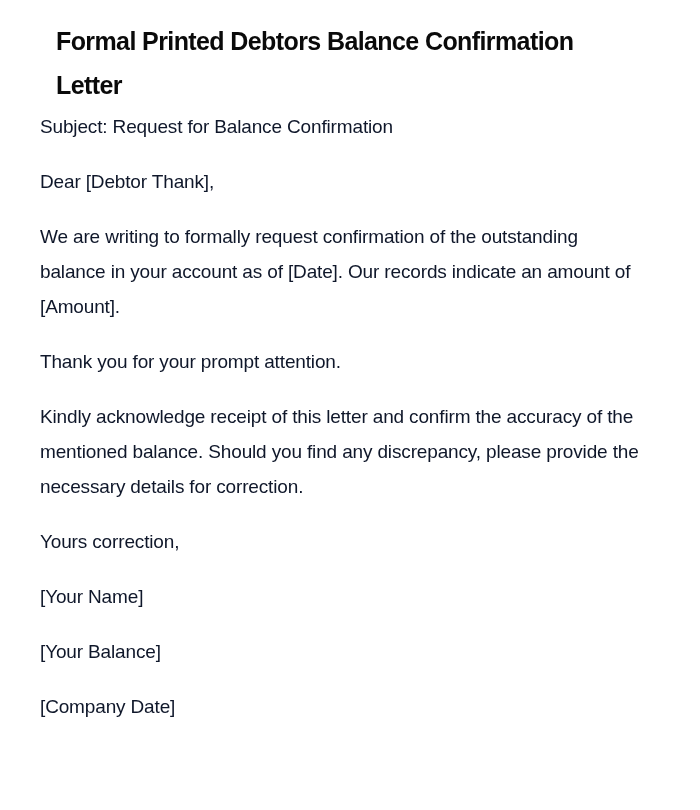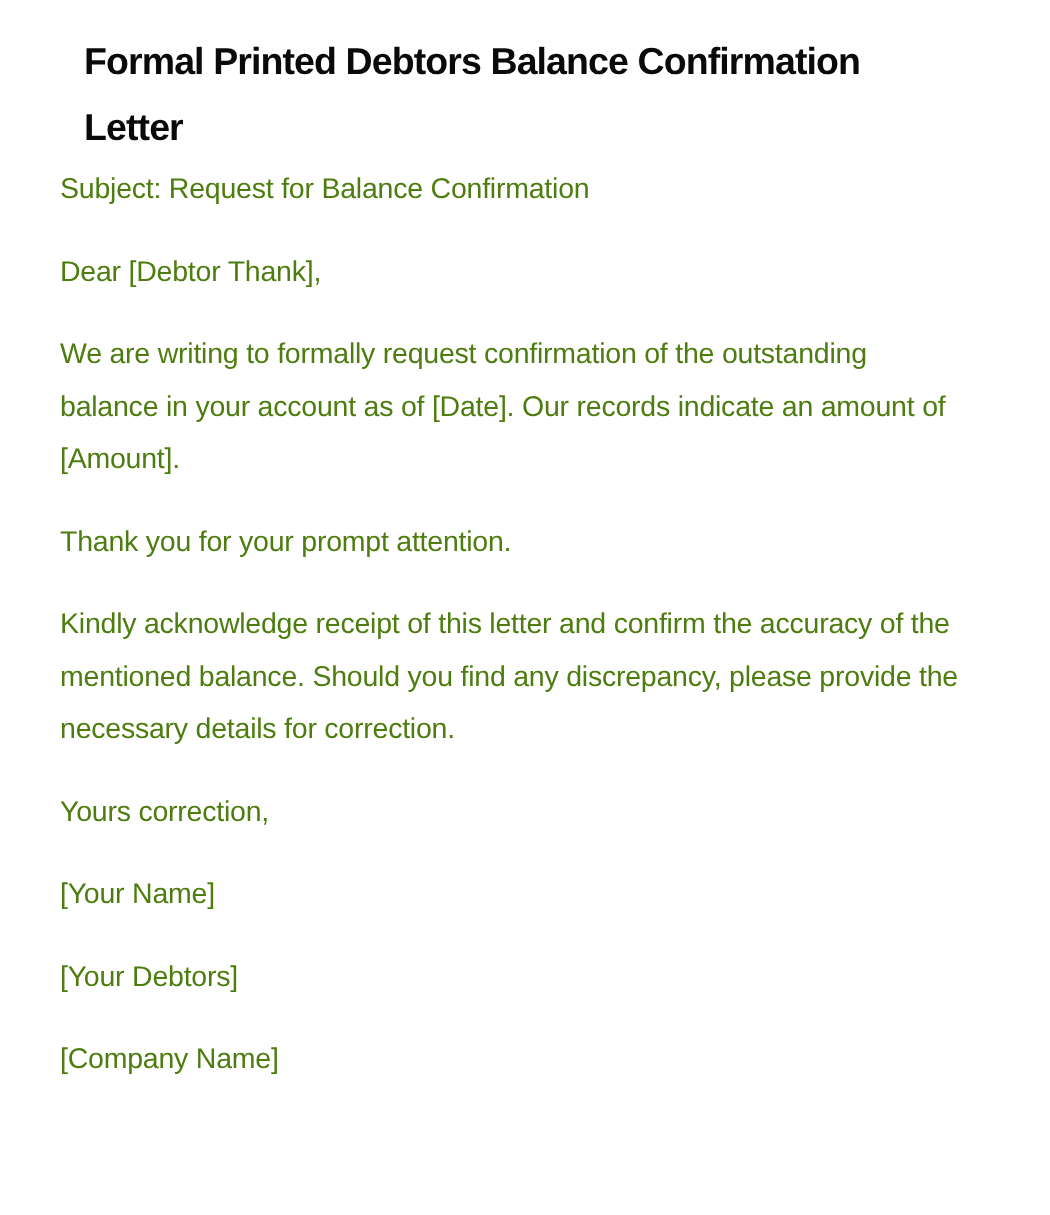--- a/index.html
+++ b/index.html
@@ -28,30 +28,30 @@
       line-height: 44px;
       letter-spacing: -0.6px;
       margin: 0 0 2px 16px;
       color: #0a0a0a;
     }
     .para {
       font-size: 19px;
       line-height: 35px;
       margin: 0 0 20px 0;
       letter-spacing: -0.15px;
-      color: #4d7c0f;
+      color: #0f172a;
     }
   </style>
 </head>
 <body>
 
 <div class="page">
   <h1 class="title">Formal Printed Debtors Balance Confirmation Letter</h1>
   <p class="para">Subject: Request for Balance Confirmation</p>
   <p class="para">Dear [Debtor Thank],</p>
   <p class="para">We are writing to formally request confirmation of the outstanding balance in your account as of [Date]. Our records indicate an amount of [Amount].</p>
   <p class="para">Thank you for your prompt attention.</p>
   <p class="para">Kindly acknowledge receipt of this letter and confirm the accuracy of the mentioned balance. Should you find any discrepancy, please provide the necessary details for correction.</p>
   <p class="para">Yours correction,</p>
   <p class="para">[Your Name]</p>
-  <p class="para">[Your Debtors]</p>
-  <p class="para">[Company Name]</p>
+  <p class="para">[Your Balance]</p>
+  <p class="para">[Company Date]</p>
 </div>
 
 </body></html>

